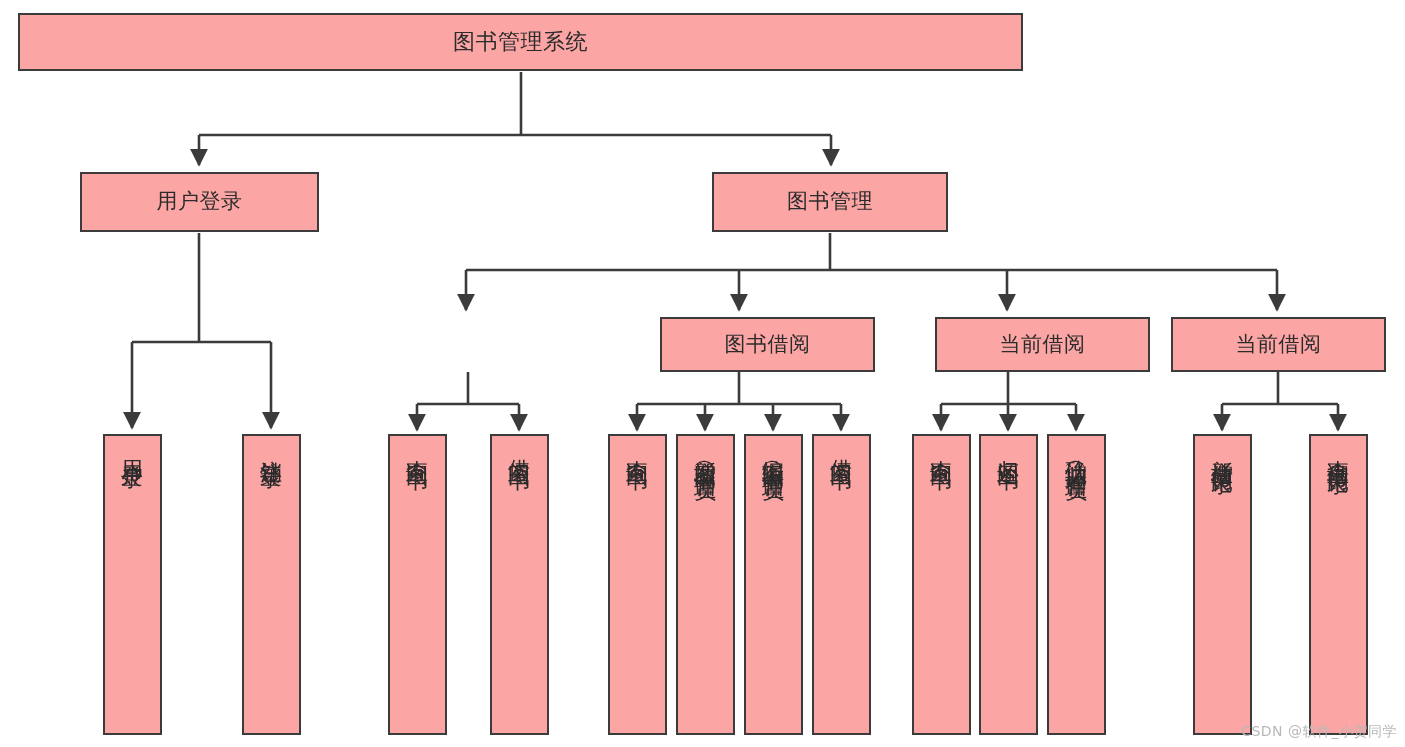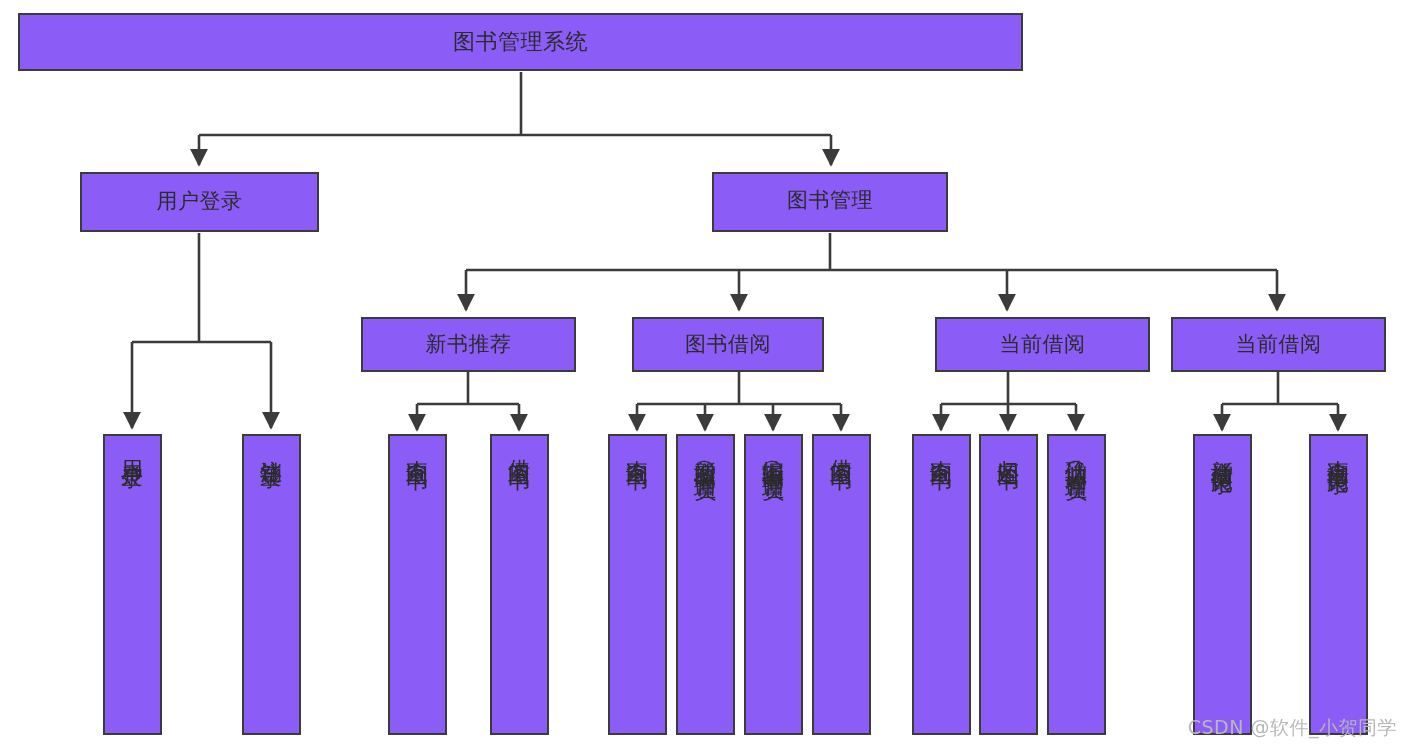--- a/index.html
+++ b/index.html
@@ -22,21 +22,21 @@
     position: absolute;
     left: 0;
     top: 0;
     width: 1405px;
     height: 747px;
   }
   .node {
     position: absolute;
     box-sizing: border-box;
     border: 2px solid #3b3b3b;
-    background: #8b5cf6;
+    background: #fca5a5;
     display: flex;
     align-items: center;
     justify-content: center;
     color: #2b2b2b;
     z-index: 3;
   }
   .node .label {
     display: block;
     text-align: center;
     line-height: 1.22;
@@ -61,21 +61,21 @@
     text-orientation: upright;
     font-size: 22px;
     line-height: 1.05;
     letter-spacing: 3px;
     white-space: nowrap;
   }
   .watermark {
     position: absolute;
     right: 8px;
     bottom: 6px;
-    font-size: 19px;
+    font-size: 14px;
     color: #b8b8b8;
     letter-spacing: 0.5px;
     z-index: 6;
     white-space: nowrap;
     pointer-events: none;
   }
 </style>
 </head>
 <body>
 
@@ -132,29 +132,26 @@
   </svg>
 
   <div class="node h root" style="left:18px; top:13px; width:1005px; height:58px;">
     <span class="label">图书管理系统</span>
   </div>
 
   <div class="node h" style="left:80px; top:172px; width:239px; height:60px;">
     <span class="label">用户登录</span>
   </div>
 
-  <div class="node h" style="left:712px; top:172px; width:236px; height:60px;font-family:Liberation Mono, monospace;">
+  <div class="node h" style="left:712px; top:172px; width:236px; height:60px;">
     <span class="label">图书管理</span>
   </div>
 
-  <div class="node h" style="left:361px; top:317px; width:215px; height:55px;">
-    <span class="label">新书推荐</span>
-  </div>
-
-  <div class="node h" style="left:632px; top:317px; width:192px; height:55px;">
+
+  <div class="node h" style="left:660px; top:317px; width:215px; height:55px;">
     <span class="label">图书借阅</span>
   </div>
 
   <div class="node h" style="left:935px; top:317px; width:215px; height:55px;">
     <span class="label">当前借阅</span>
   </div>
 
   <div class="node h" style="left:1171px; top:317px; width:215px; height:55px;">
     <span class="label">当前借阅</span>
   </div>

